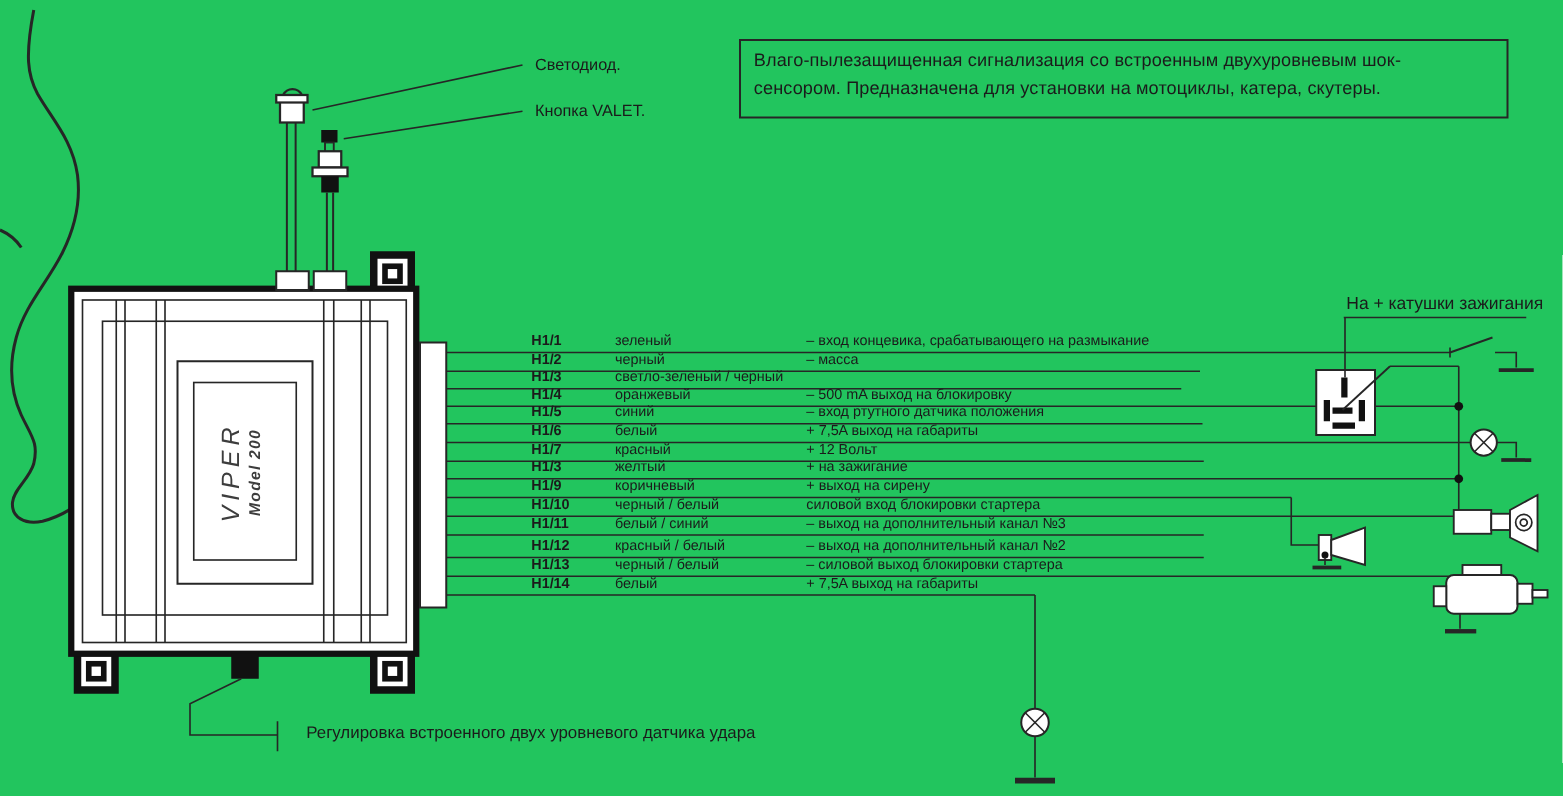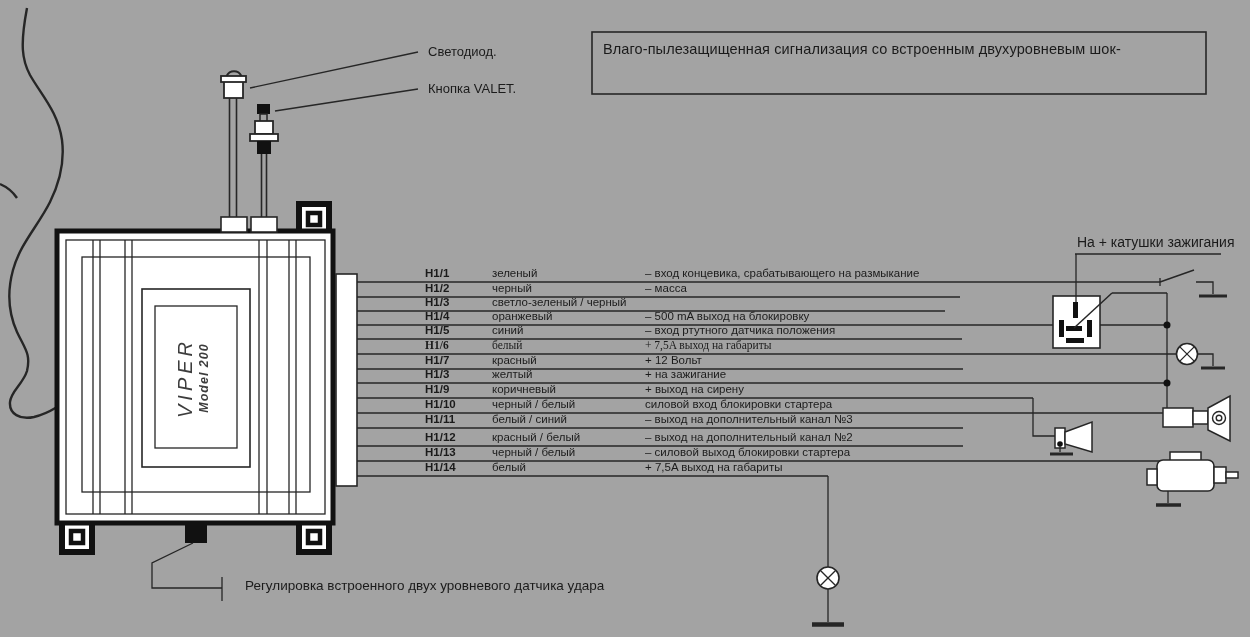--- a/index.html
+++ b/index.html
@@ -1,16 +1,16 @@
 <!DOCTYPE html>
 <html><head>
 <meta charset="utf-8">
 <style>
   html,body{margin:0;padding:0;background:#ffffff;}
-  .stage{position:relative;width:1250px;height:637px;background:#a3a3a3;
+  .stage{position:relative;width:1250px;height:637px;background:#22c55e;
          font-family:"Liberation Sans",sans-serif;color:#1b1b1b;overflow:hidden;}
   .stage svg{position:absolute;left:0;top:0;}
   .txt{position:absolute;white-space:nowrap;}
   .lbl{font-size:13px;}
   .info-line{font-size:14.5px;letter-spacing:.1px;}
   .coil-lbl{font-size:14px;}
   .shock-lbl{font-size:13.5px;}
   .wire-row{position:absolute;left:0;width:1250px;height:15px;font-size:11.5px;}
   .wire-row span{position:absolute;white-space:nowrap;top:0;padding-left:39px;}
   .c-pin{left:386px;font-weight:bold;}
@@ -183,20 +183,21 @@
       <line x1="835.8" y1="570.2" x2="820.2" y2="585.8"></line>
       <line x1="828" y1="589" x2="828" y2="622"></line>
       <line x1="812" y1="624.5" x2="844" y2="624.5" stroke-width="4.5"></line>
     </g>
   </svg>
 
   <div class="txt lbl" style="left:428px;top:44px;">Светодиод.</div>
   <div class="txt lbl" style="left:428px;top:81px;">Кнопка VALET.</div>
 
   <div class="txt info-line" style="left:603px;top:41px;text-align:center;">Влаго-пылезащищенная сигнализация со встроенным двухуровневым шок-</div>
+  <div class="txt info-line" style="left:603px;top:63px;">сенсором. Предназначена для установки на мотоциклы, катера, скутеры.</div>
 
   <div class="txt coil-lbl" style="left:1077px;top:234px;">На + катушки зажигания</div>
 
   <div class="txt shock-lbl" style="left:245px;top:578px;">Регулировка встроенного двух уровневого датчика удара</div>
 
   <div class="plate">
     <div class="brand">VIPER</div>
     <div class="model">Model 200</div>
   </div>
 
@@ -223,21 +224,21 @@
       <span class="c-color">оранжевый</span>
       <span class="c-func">– 500 mA выход на блокировку</span>
     </div>
 
     <div class="wire-row" style="top: 324px;">
       <span class="c-pin">H1/5</span>
       <span class="c-color">синий</span>
       <span class="c-func">– вход ртутного датчика положения</span>
     </div>
 
-    <div class="wire-row" style="top: 339px; font-family: Liberation Serif, serif;">
+    <div class="wire-row" style="top: 339px;">
       <span class="c-pin">H1/6</span>
       <span class="c-color">белый</span>
       <span class="c-func">+ 7,5A выход на габариты</span>
     </div>
 
     <div class="wire-row" style="top: 354px;">
       <span class="c-pin">H1/7</span>
       <span class="c-color">красный</span>
       <span class="c-func">+ 12 Вольт</span>
     </div>

